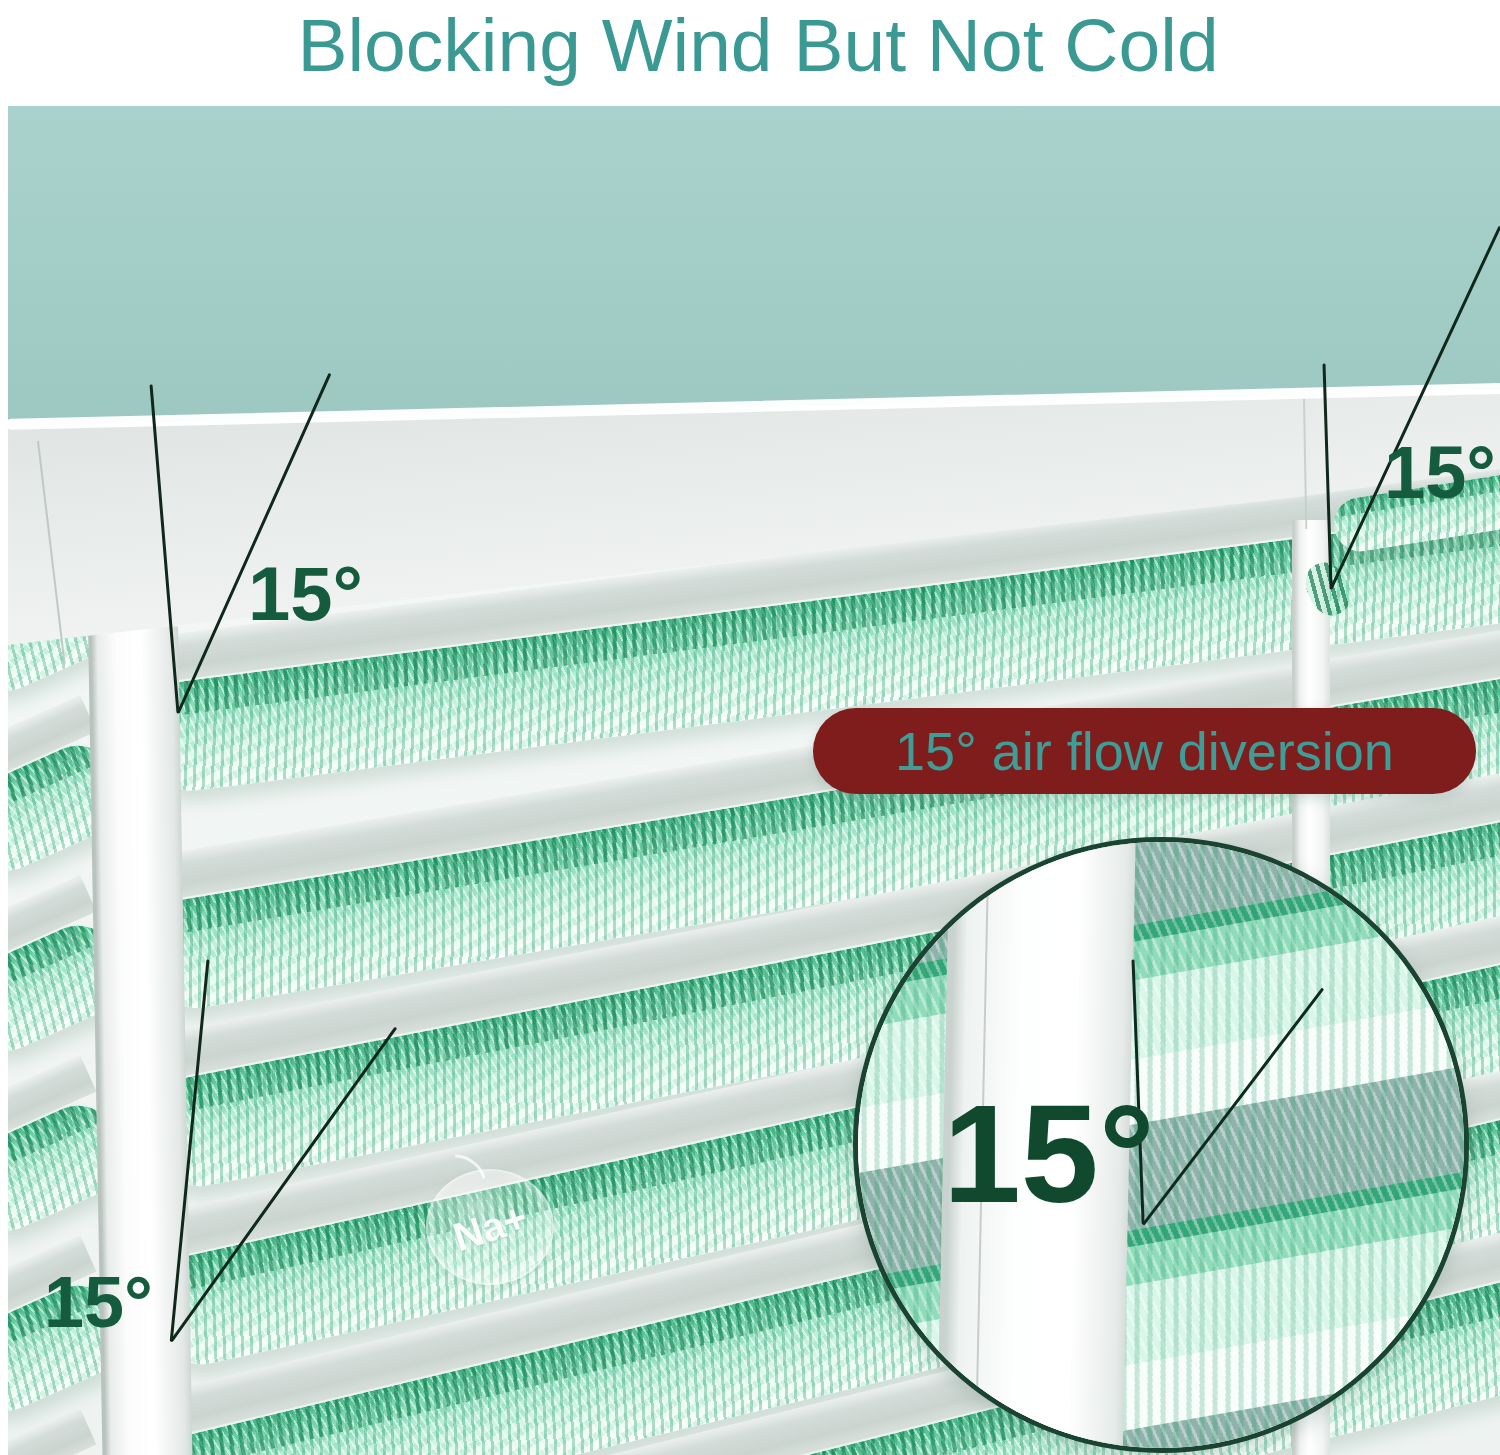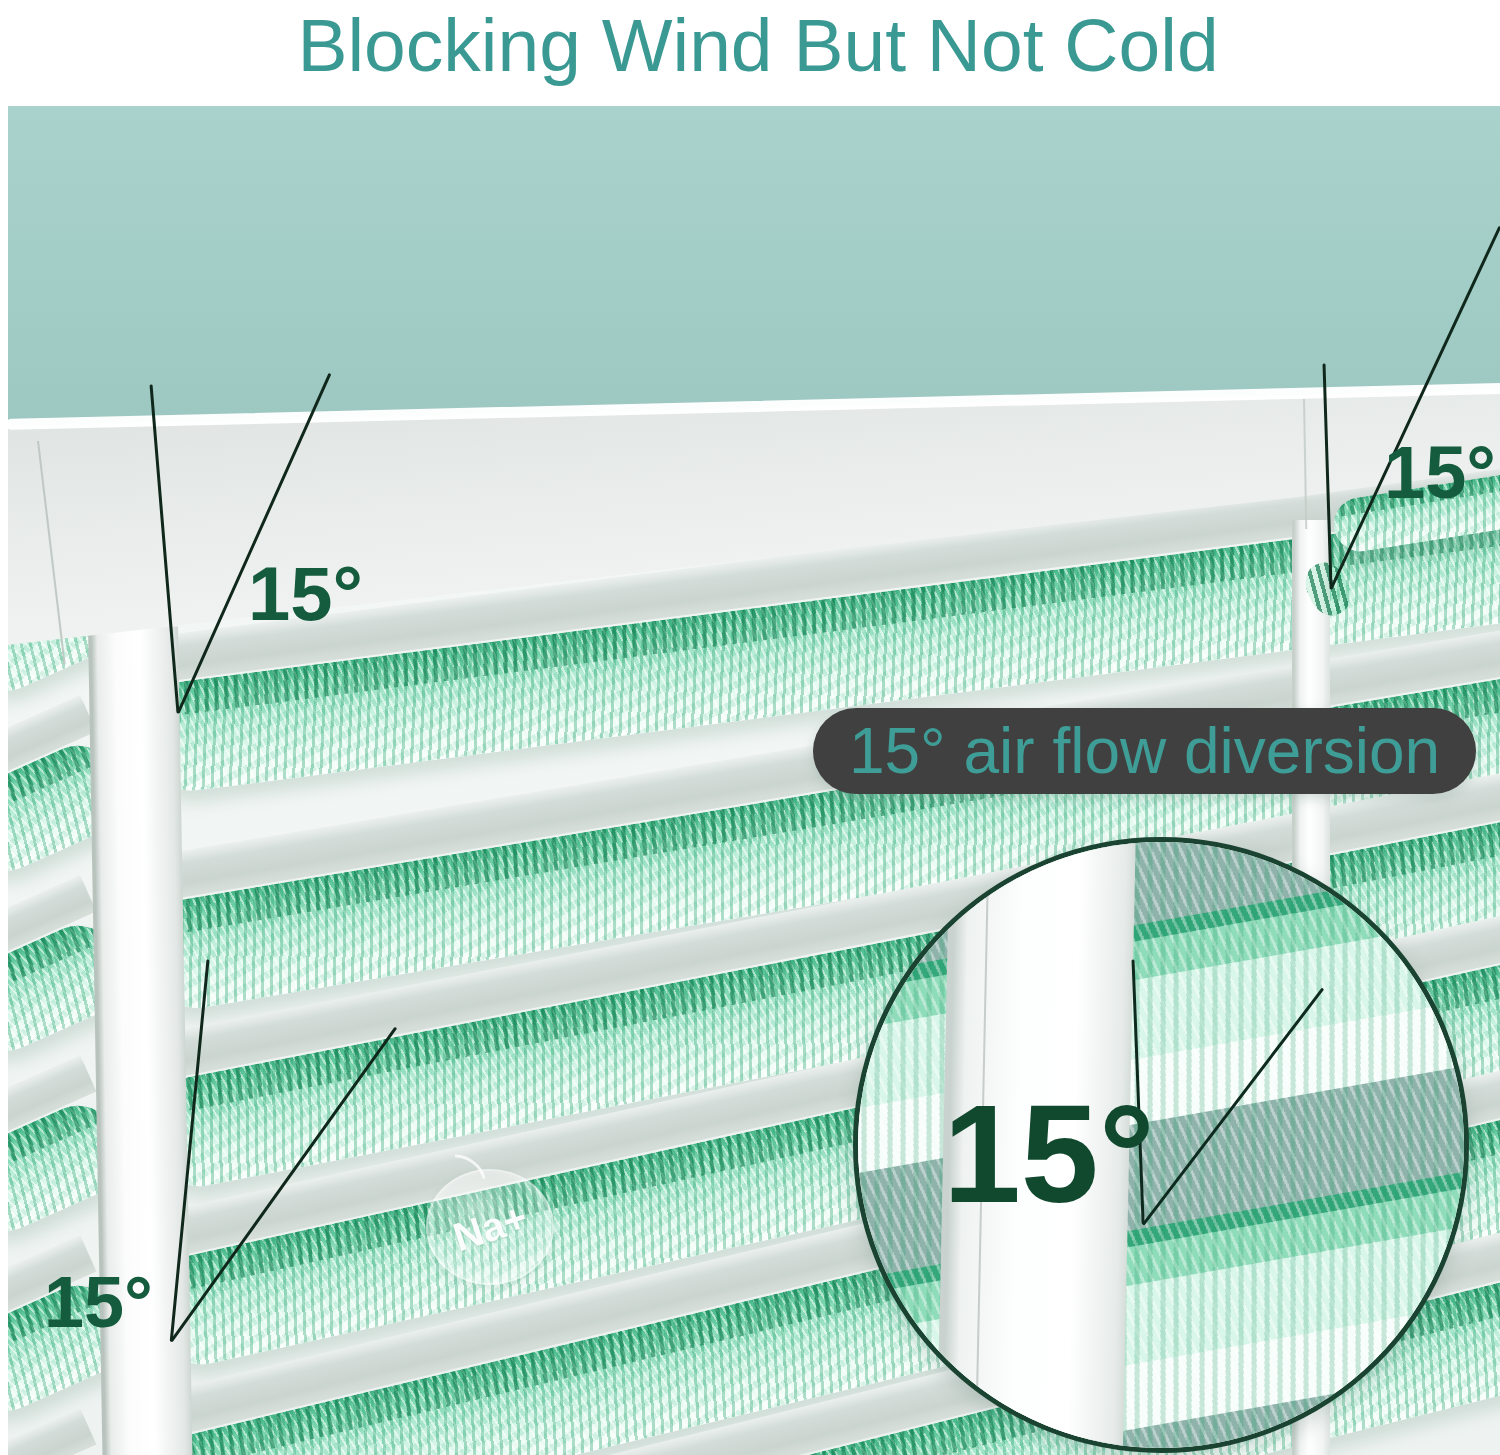--- a/index.html
+++ b/index.html
@@ -70,23 +70,23 @@
      box-shadow:inset 0 0 18px rgba(255,255,255,.65), 0 4px 10px rgba(120,160,145,.18);
      display:flex;align-items:center;justify-content:center;}
   .droplet::after{content:"";position:absolute;left:8px;top:-14px;width:46px;height:34px;
      border:3px solid rgba(255,255,255,.0);border-top-color:rgba(255,255,255,.75);
      border-radius:50%;transform:rotate(38deg);}
   .droplet span{transform:rotate(-18deg);font-size:40px;font-weight:600;
      color:rgba(255,255,255,.95);text-shadow:0 1px 2px rgba(120,180,155,.5);}
 
   
   .pill{position:absolute;left:805px;top:708px;width:663px;height:86px;z-index:9;
-     background:#404040;border-radius:43px;display:flex;align-items:center;justify-content:center;
+     background:#7f1d1d;border-radius:43px;display:flex;align-items:center;justify-content:center;
      box-shadow:0 5px 12px rgba(140,165,158,.35);
-     font-size:64px;color:var(--badge-text-teal,#3f9d97);white-space:nowrap;}
+     font-size:54px;color:var(--badge-text-teal,#3f9d97);white-space:nowrap;}
 
   
   .mag{position:absolute;left:845px;top:837px;width:606px;height:606px;z-index:10;
      border-radius:50%;border:5px solid var(--magnifier-ring,#1b4331);
      overflow:hidden;background:#eef4f1;box-shadow:0 8px 20px rgba(90,120,110,.25);}
   .mag-bands{position:absolute;inset:-160px;transform:rotate(-10deg);
      background:
        repeating-linear-gradient(100deg, rgba(25,150,98,.22) 0 5px, rgba(255,255,255,0) 5px 13px),
        repeating-linear-gradient(75deg, rgba(255,255,255,.4) 0 3px, rgba(255,255,255,0) 3px 9px),
        repeating-linear-gradient(180deg,

